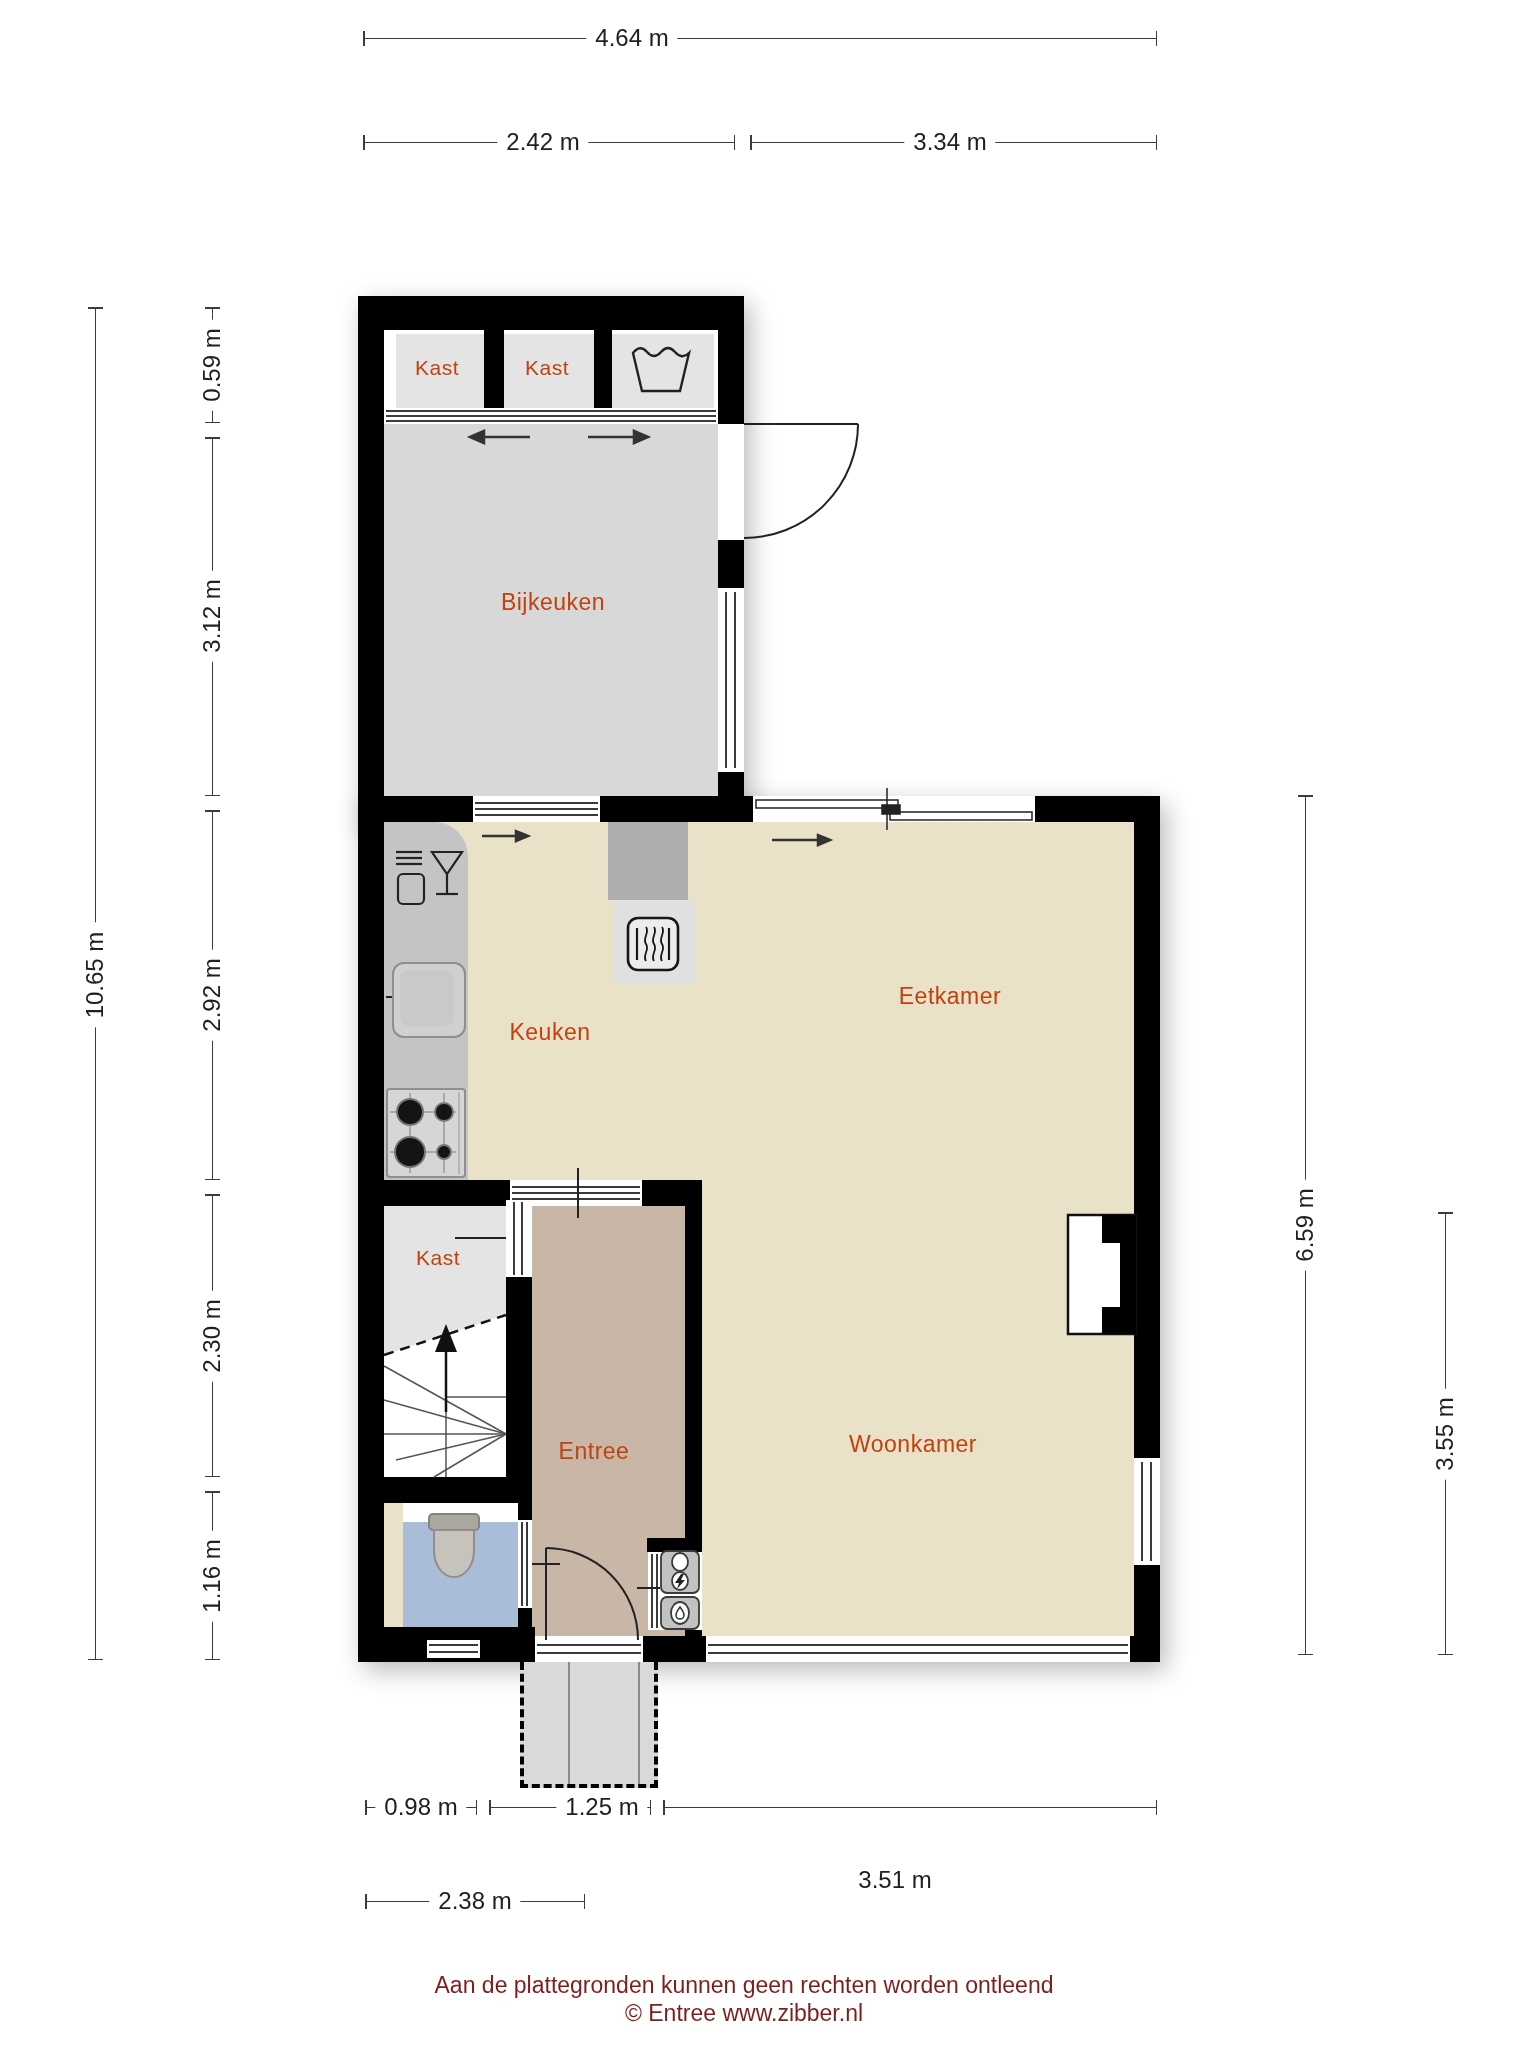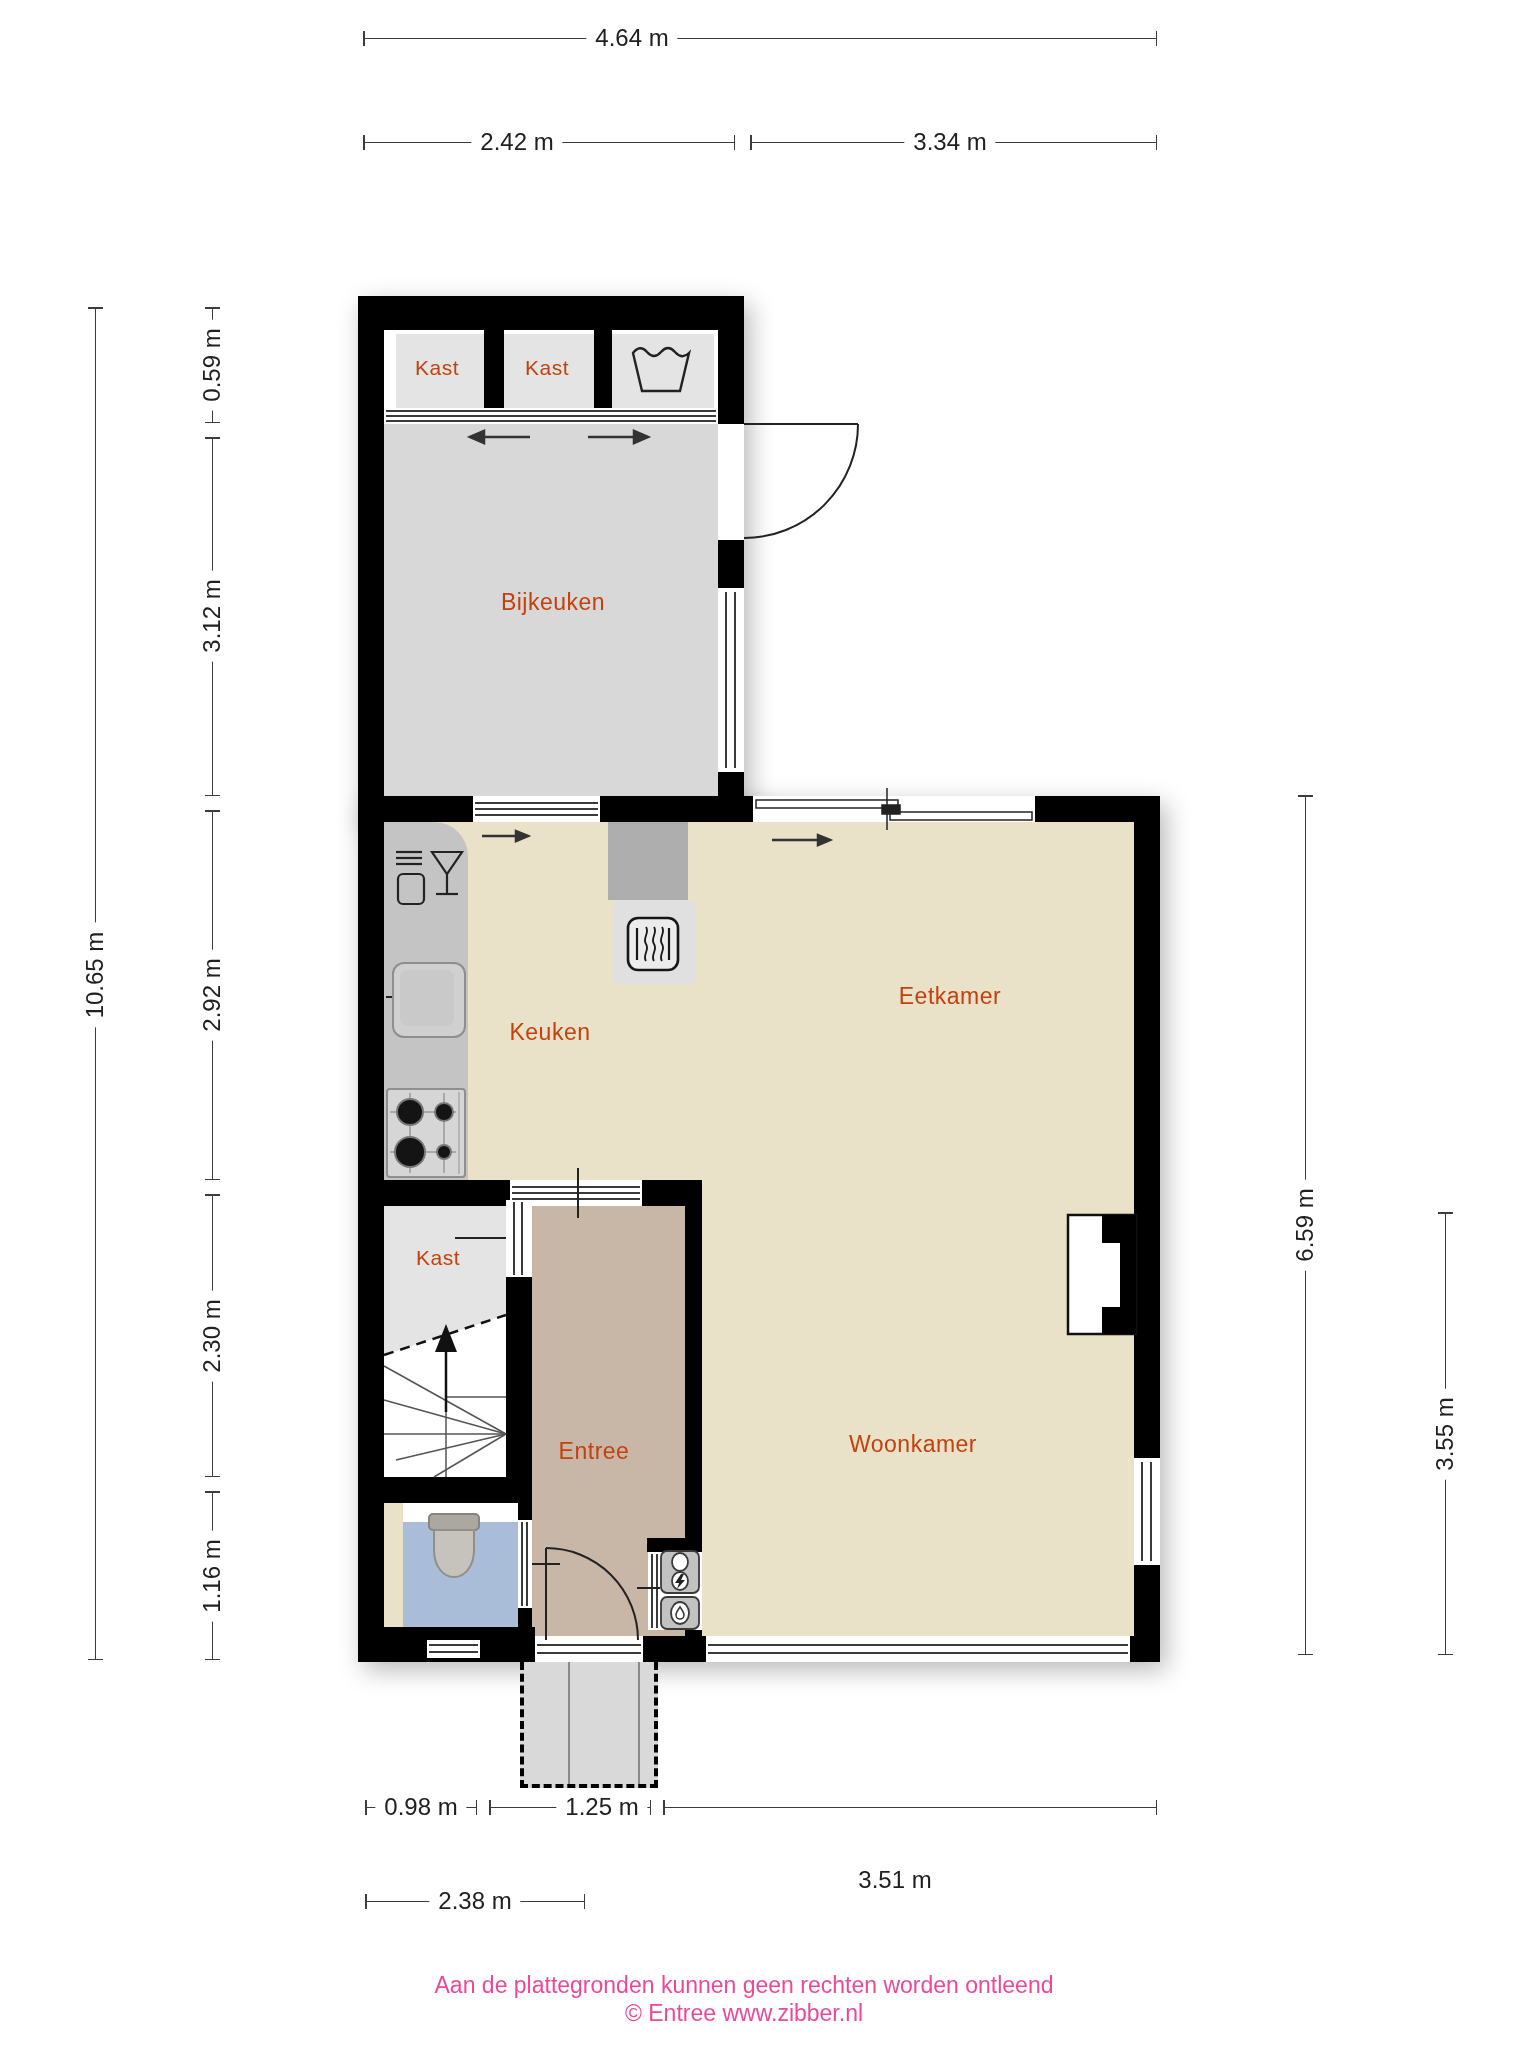--- a/index.html
+++ b/index.html
@@ -19,21 +19,21 @@
   .dim-h::before,.dim-h::after{content:"";position:absolute;top:-8px;width:1.5px;height:15px;background:#3c3c3c;}
   .dim-h::before{left:0;}
   .dim-h::after{right:0;}
   .dim-v{position:absolute;width:0;border-left:1.5px solid #3c3c3c;}
   .dim-v::before,.dim-v::after{content:"";position:absolute;left:-8px;height:1.5px;width:15px;background:#3c3c3c;}
   .dim-v::before{top:0;}
   .dim-v::after{bottom:0;}
   .dlabel{position:absolute;transform:translate(-50%,-50%);background:#fff;padding:1px 9px;
           font-size:24px;color:#202020;white-space:nowrap;}
   .dlabel.v{transform:translate(-50%,-50%) rotate(-90deg);}
-  .footer{position:absolute;left:744px;transform:translateX(-50%);font-size:23px;color:#ec4899;white-space:nowrap;}
+  .footer{position:absolute;left:744px;transform:translateX(-50%);font-size:23px;color:#7f1d1d;white-space:nowrap;}
   svg.overlay{position:absolute;left:0;top:0;pointer-events:none;}
   .porch{position:absolute;background:#d9d9d9;border-left:4px dashed #000;border-right:4px dashed #000;border-bottom:4px dashed #000;}
 </style>
 </head>
 <body>
 
 <div class="canvas">
 
   <div class="shadow" style="left:358px;top:296px;width:386px;height:526px;"></div>
   <div class="shadow" style="left:358px;top:796px;width:802px;height:866px;"></div>
@@ -262,21 +262,21 @@
   <div class="room-label" style="left:553px;top:602px;">Bijkeuken</div>
   <div class="room-label" style="left:550px;top:1032px;">Keuken</div>
   <div class="room-label" style="left:950px;top:996px;">Eetkamer</div>
   <div class="room-label sm" style="left:438px;top:1258px;">Kast</div>
   <div class="room-label" style="left:594px;top:1451px;">Entree</div>
   <div class="room-label" style="left:913px;top:1444px;">Woonkamer</div>
 
   <div class="dim-h" style="left:363px;top:38px;width:794px;"></div>
   <div class="dlabel" style="left:632px;top:38px;">4.64 m</div>
   <div class="dim-h" style="left:363px;top:142px;width:372px;"></div>
-  <div class="dlabel" style="left:517px;top:142px;">2.42 m</div>
+  <div class="dlabel" style="left:543px;top:142px;">2.42 m</div>
   <div class="dim-h" style="left:750px;top:142px;width:407px;"></div>
   <div class="dlabel" style="left:950px;top:142px;">3.34 m</div>
 
   <div class="dim-v" style="left:95px;top:307px;height:1353px;"></div>
   <div class="dlabel v" style="left:95px;top:975px;">10.65 m</div>
 
   <div class="dim-v" style="left:212px;top:307px;height:116px;"></div>
   <div class="dlabel v" style="left:212px;top:365px;">0.59 m</div>
   <div class="dim-v" style="left:212px;top:437px;height:359px;"></div>
   <div class="dlabel v" style="left:212px;top:616px;">3.12 m</div>

